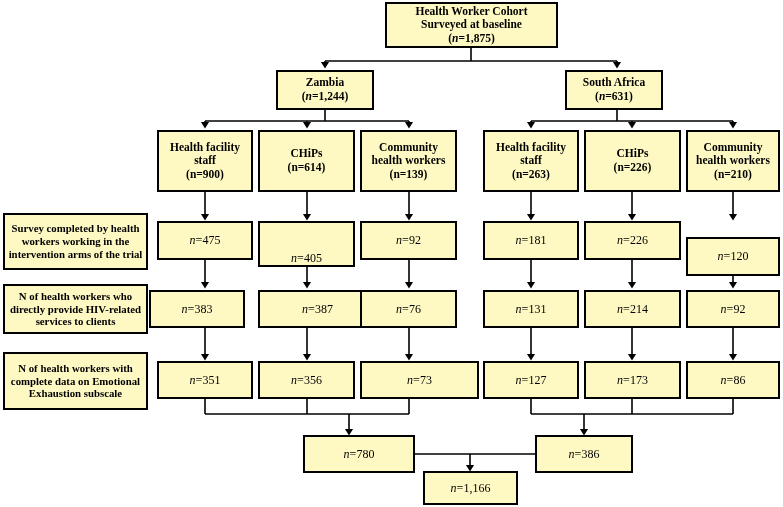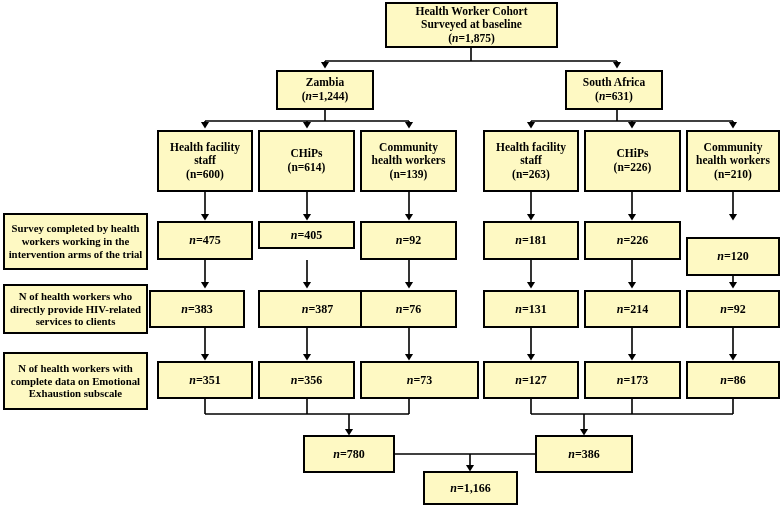--- a/index.html
+++ b/index.html
@@ -39,21 +39,21 @@
     width: 100%;
     padding: 0 3px;
     box-sizing: border-box;
   }
   .bold {
     font-weight: bold;
     font-size: 11.5px;
   }
   .nval {
     font-size: 12px;
-    font-weight: bold;
+    font-weight: normal;
   }
   .nval .it {
     font-style: italic;
   }
   .label-box {
     font-size: 10.8px;
     font-weight: bold;
     border-width: 2px;
   }
   .bold .line { display: block; }
@@ -145,21 +145,21 @@
     <div class="box-inner">
       <span class="line">South Africa</span>
       <span class="line">(<i>n</i><span>=631</span>)</span>
     </div>
   </div>
 
   <div class="box bold" style="left:157px; top:130px; width:96px; height:62px;">
     <div class="box-inner">
       <span class="line">Health facility</span>
       <span class="line">staff</span>
-      <span class="line">(n=600)</span>
+      <span class="line">(n=900)</span>
     </div>
   </div>
   <div class="box bold" style="left:258px; top:130px; width:97px; height:62px;">
     <div class="box-inner">
       <span class="line">CHiPs</span>
       <span class="line">(n=614)</span>
     </div>
   </div>
   <div class="box bold" style="left:360px; top:130px; width:97px; height:62px;">
     <div class="box-inner">
@@ -196,21 +196,21 @@
   <div class="box label-box" style="left:3px; top:284px; width:145px; height:50px;">
     <div class="box-inner">N of health workers who directly provide HIV-related services to clients</div>
   </div>
   <div class="box label-box" style="left:3px; top:352px; width:145px; height:58px;">
     <div class="box-inner">N of health workers with complete data on Emotional Exhaustion subscale</div>
   </div>
 
   <div class="box nval" style="left:157px; top:221px; width:96px; height:39px;">
     <div class="box-inner"><i class="it">n</i><span>=475</span></div>
   </div>
-  <div class="box nval" style="left:258px; top:221px; width:97px; height:28px;">
+  <div class="box nval" style="left:258px; top:221px; width:97px; height:46px;align-items:flex-end;">
     <div class="box-inner"><i class="it">n</i><span>=405</span></div>
   </div>
   <div class="box nval" style="left:360px; top:221px; width:97px; height:39px;">
     <div class="box-inner"><i class="it">n</i><span>=92</span></div>
   </div>
   <div class="box nval" style="left:483px; top:221px; width:96px; height:39px;">
     <div class="box-inner"><i class="it">n</i><span>=181</span></div>
   </div>
   <div class="box nval" style="left:584px; top:221px; width:97px; height:39px;">
     <div class="box-inner"><i class="it">n</i><span>=226</span></div>
@@ -250,21 +250,21 @@
   <div class="box nval" style="left:483px; top:361px; width:96px; height:38px;">
     <div class="box-inner"><i class="it">n</i><span>=127</span></div>
   </div>
   <div class="box nval" style="left:584px; top:361px; width:97px; height:38px;">
     <div class="box-inner"><i class="it">n</i><span>=173</span></div>
   </div>
   <div class="box nval" style="left:686px; top:361px; width:94px; height:38px;">
     <div class="box-inner"><i class="it">n</i><span>=86</span></div>
   </div>
 
-  <div class="box nval" style="left:303px; top:435px; width:92px; height:38px;">
+  <div class="box nval" style="left:303px; top:435px; width:112px; height:38px;">
     <div class="box-inner"><i class="it">n</i><span>=780</span></div>
   </div>
   <div class="box nval" style="left:535px; top:435px; width:98px; height:38px;">
     <div class="box-inner"><i class="it">n</i><span>=386</span></div>
   </div>
   <div class="box nval" style="left:423px; top:471px; width:95px; height:34px;">
     <div class="box-inner"><i class="it">n</i><span>=1,166</span></div>
   </div>
 
 </div>

